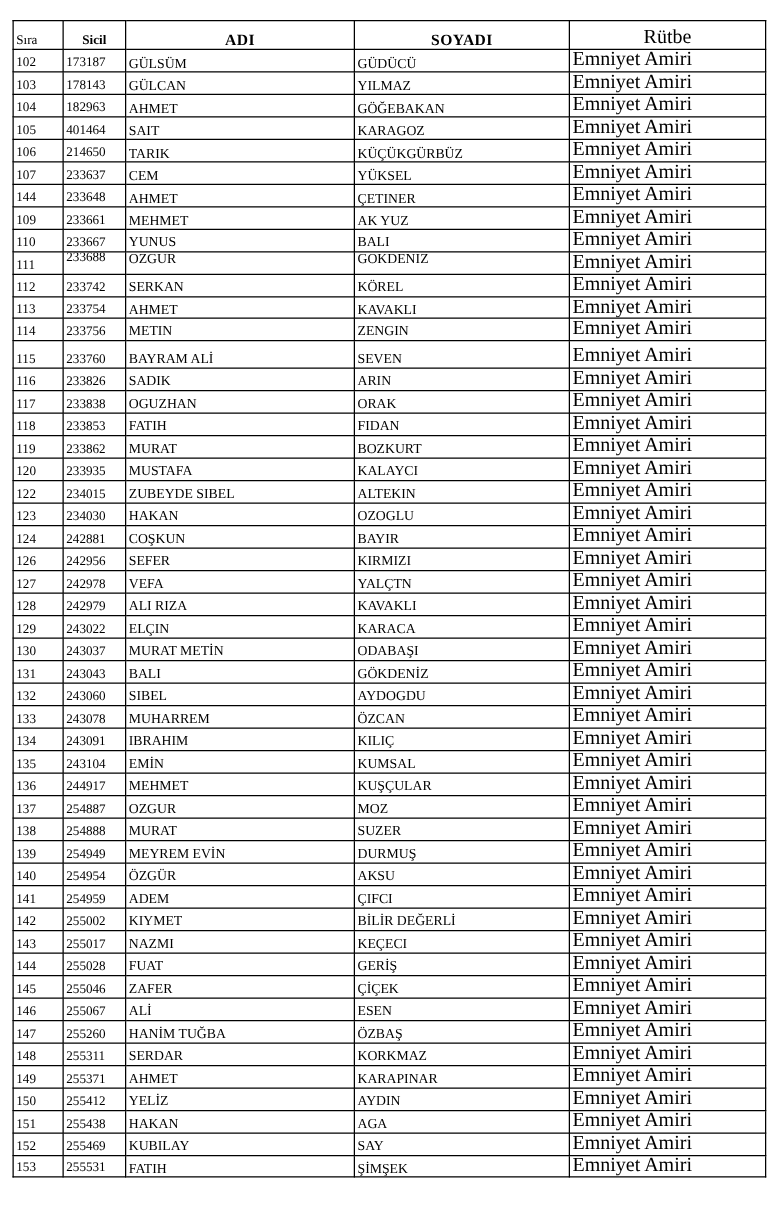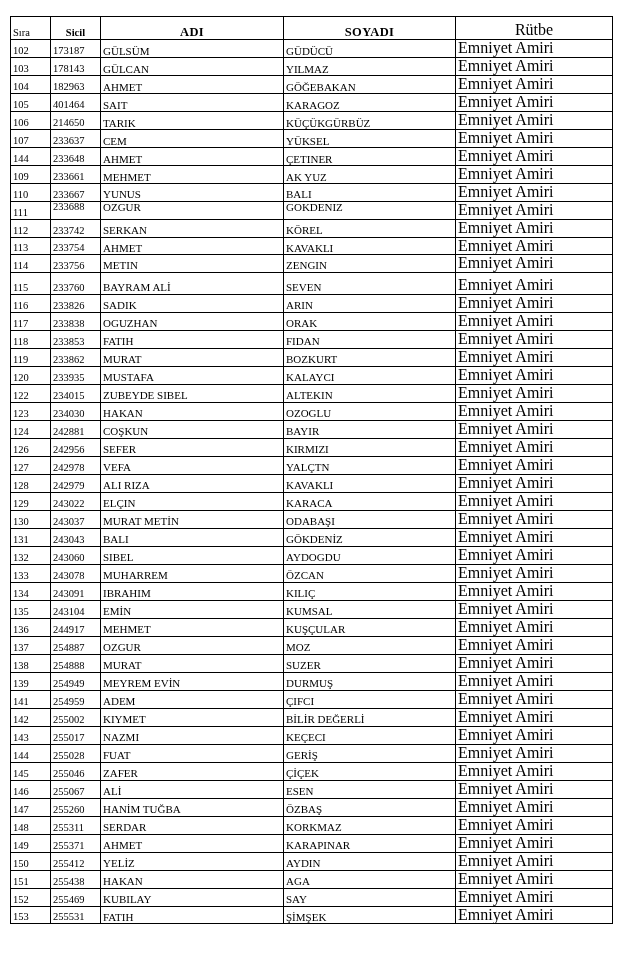--- a/index.html
+++ b/index.html
@@ -366,20 +366,27 @@
           <td class="rutbe">Emniyet Amiri</td>
         </tr>
         <tr class="r-normal">
           <td class="sira">139</td>
           <td class="sicil">254949</td>
           <td class="adi">MEYREM EVİN</td>
           <td class="soyadi">DURMUŞ</td>
           <td class="rutbe">Emniyet Amiri</td>
         </tr>
         <tr class="r-normal">
+          <td class="sira">140</td>
+          <td class="sicil">254954</td>
+          <td class="adi">ÖZGÜR</td>
+          <td class="soyadi">AKSU</td>
+          <td class="rutbe">Emniyet Amiri</td>
+        </tr>
+        <tr class="r-normal">
           <td class="sira">141</td>
           <td class="sicil">254959</td>
           <td class="adi">ADEM</td>
           <td class="soyadi">ÇIFCI</td>
           <td class="rutbe">Emniyet Amiri</td>
         </tr>
         <tr class="r-normal">
           <td class="sira">142</td>
           <td class="sicil">255002</td>
           <td class="adi">KIYMET</td>

